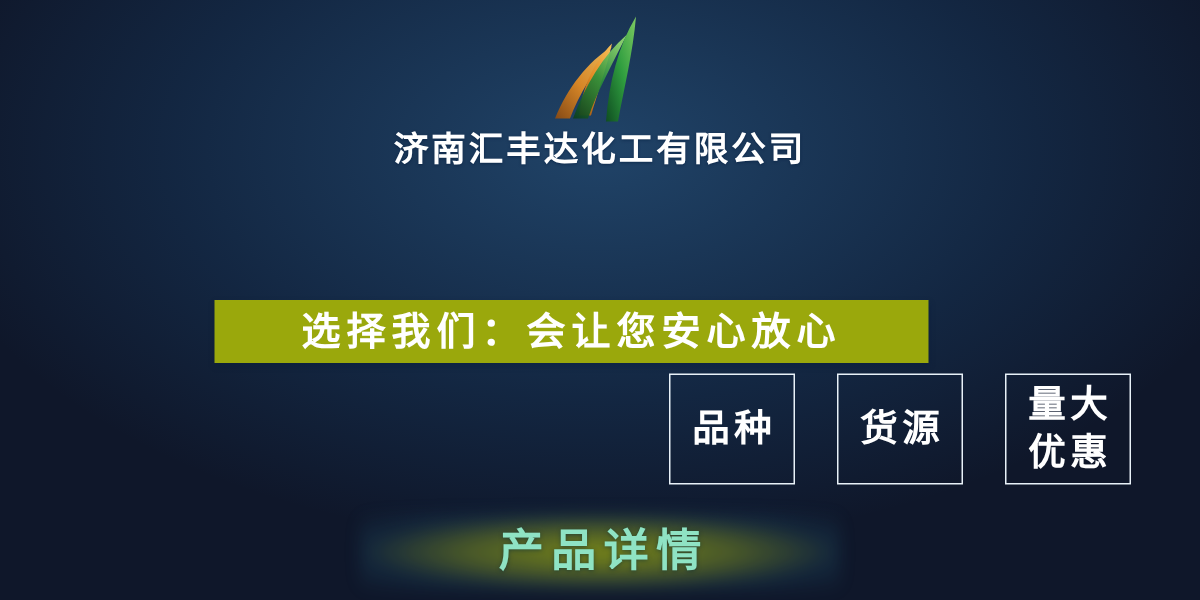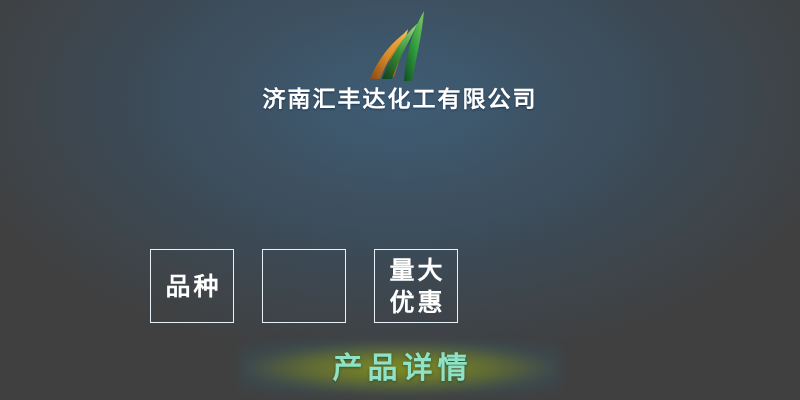--- a/index.html
+++ b/index.html
@@ -10,21 +10,21 @@
   }
   body {
     font-family: "Liberation Sans", "DejaVu Sans", sans-serif;
   }
 
   #banner {
     position: relative;
     width: 800px;
     height: 400px;
     overflow: hidden;
-    background: #404040;
+    background: #0f172a;
     user-select: none;
   }
 
   
   #banner::before {
     content: "";
     position: absolute;
     left: 50%;
     top: -40%;
     width: 900px;
@@ -109,21 +109,21 @@
   }
 
   
   .features {
     position: absolute;
     left: 150px;
     top: 249px;
     width: 604px;
     height: 76px;
     display: flex;
-    justify-content: flex-start;
+    justify-content: flex-end;
     align-items: stretch;
     gap: 28px;
   }
   .feature-box {
     width: 84px;
     height: 74px;
     box-sizing: border-box;
     border: 1px solid #e8f1f8;
     display: flex;
     flex-direction: column;
@@ -205,26 +205,30 @@
       <path d="M18 70 C 26 50, 40 32, 56 22 C 44 38, 34 54, 28 70 Z" fill="url(#gradOrange)" opacity="0.95"></path>
       <path d="M34 68 C 36 50, 44 32, 56 20 C 52 38, 46 54, 42 68 Z" fill="url(#gradOrange)"></path>
       <path d="M30 70 C 38 48, 50 28, 66 14 C 56 34, 46 52, 40 70 Z" fill="url(#gradGreenB)" opacity="0.92"></path>
       <path d="M52 72 C 54 46, 60 22, 72 2 C 70 26, 64 50, 60 72 Z" fill="url(#gradGreenA)"></path>
     </svg>
   </div>
 
   <div class="company-name">济南汇丰达化工有限公司</div>
 
 
+  <div class="slogan-bar">
+    <span class="slogan-text">选择我们：会让您安心放心</span>
+  </div>
 
   <div class="features">
     <div class="feature-box">
       <span class="feature-line">品种</span>
     </div>
     <div class="feature-box">
+      <span class="feature-line">货源</span>
     </div>
     <div class="feature-box">
       <span class="feature-line">量大</span>
       <span class="feature-line">优惠</span>
     </div>
   </div>
 
   <div class="cta-wrap">
     <div class="cta-glow"></div>
     <span class="cta-text">产品详情</span>

